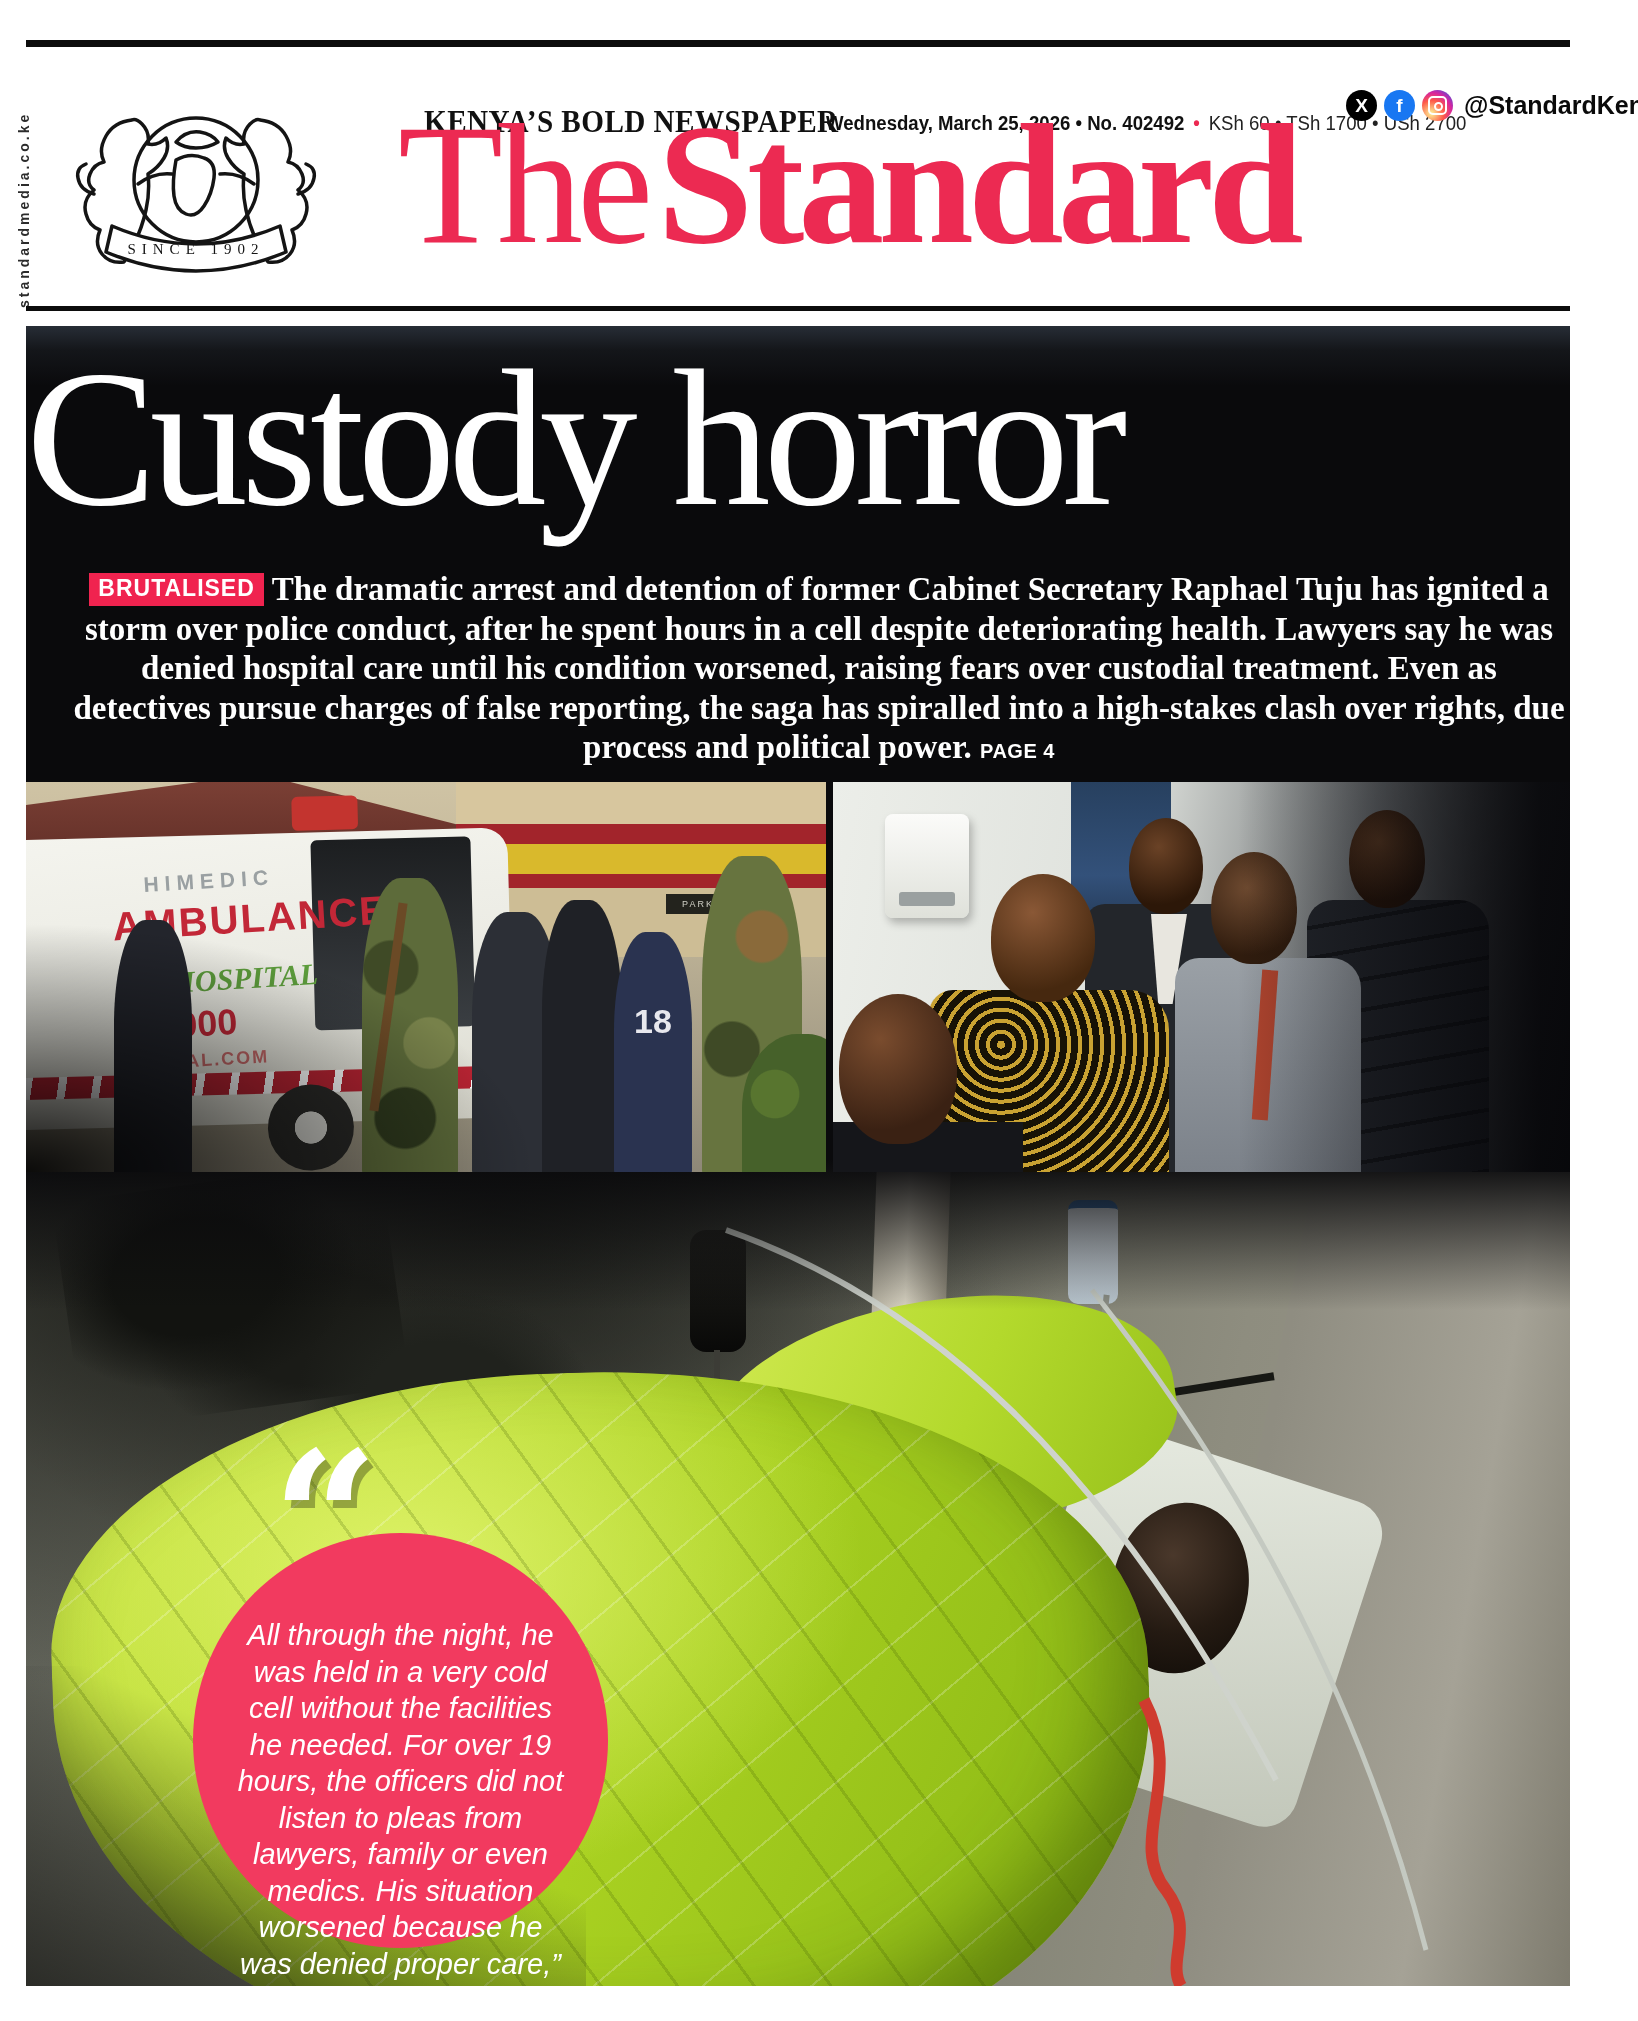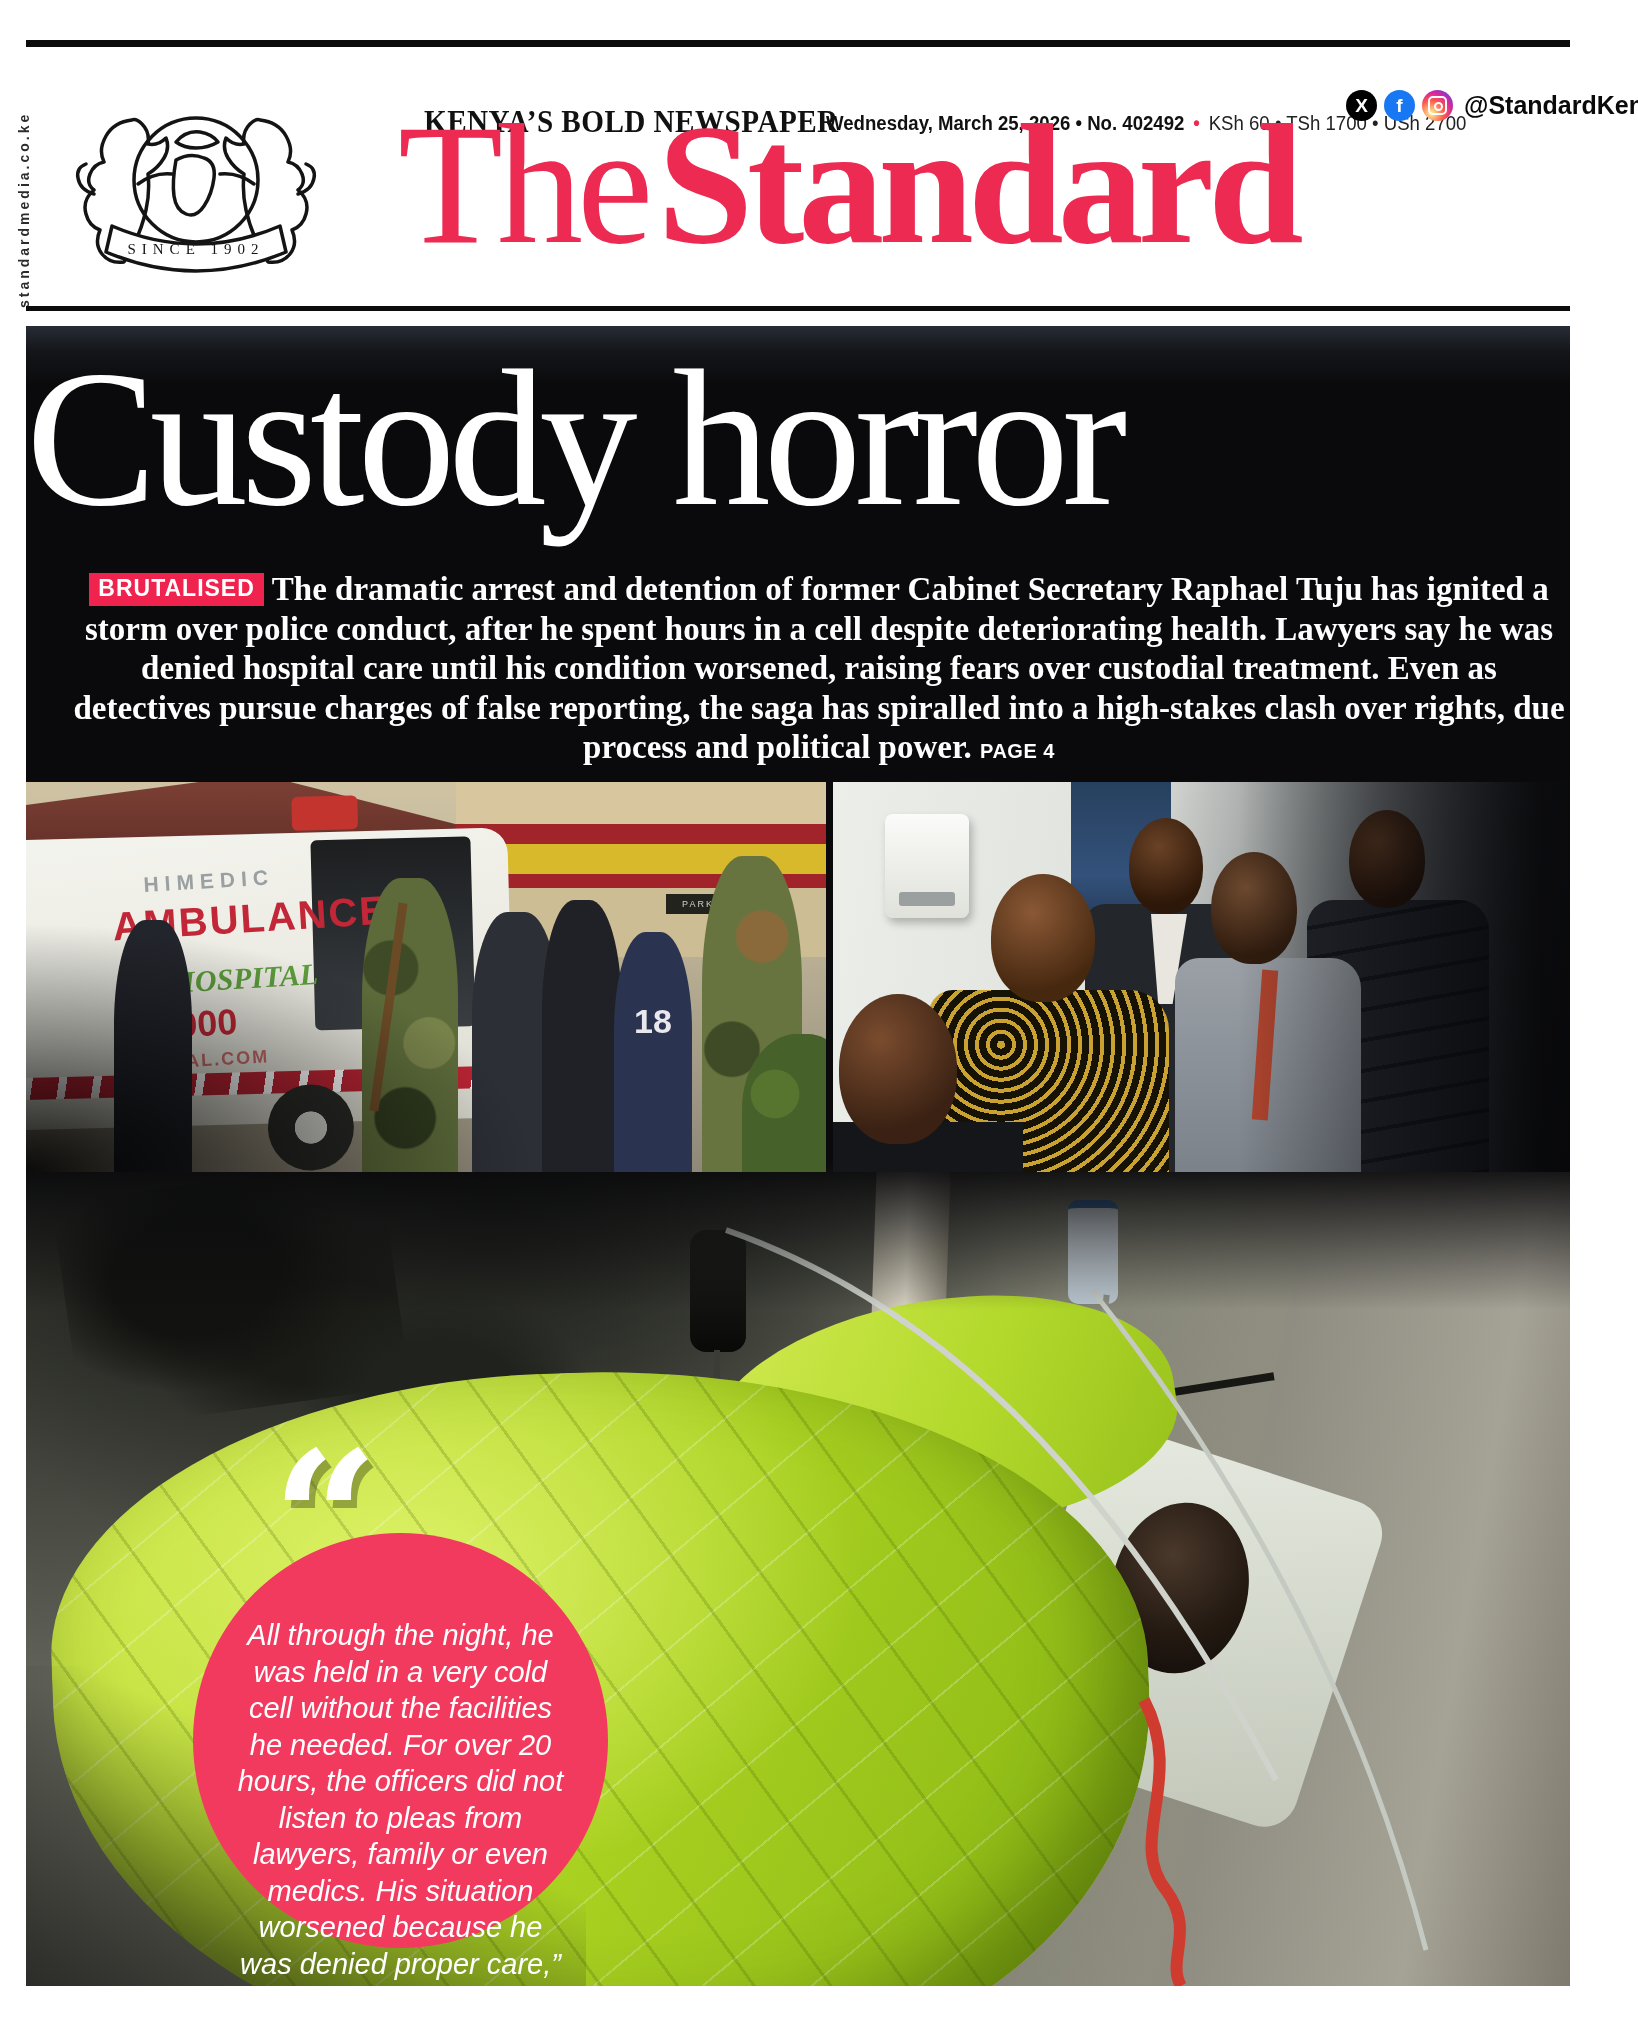--- a/index.html
+++ b/index.html
@@ -273,18 +273,18 @@
       <path d="M700 70 C 900 140, 1080 300, 1250 620" stroke="#cfd3cc" stroke-width="6" fill="none"></path>
       <path d="M1066 130 C 1200 300, 1330 520, 1400 790" stroke="#c4c9c1" stroke-width="5" fill="none"></path>
       <path d="M1118 540 C 1160 620, 1100 680, 1140 730 C 1170 770, 1140 800, 1155 826" stroke="#cf3b2e" stroke-width="12" fill="none"></path>
     </svg>
     <div class="abs bp-floor-shadow"></div>
     <div class="abs bp-fade-top"></div>
   </div>
 
   <div class="abs quote-mark">“</div>
   <div class="abs quote-circle">
-    <div class="quote-text">All through the night, he was held in a very cold cell without the facilities he needed. For over 20 hours, the officers did not listen to pleas from lawyers, family or even medics. His situation worsened because he was denied proper care,”</div>
+    <div class="quote-text">All through the night, he was held in a very cold cell without the facilities he needed. For over 19 hours, the officers did not listen to pleas from lawyers, family or even medics. His situation worsened because he was denied proper care,”</div>
     <div class="quote-author">Eugene Wamalwa</div>
 
   </div>
 
 </div>
 
 </body></html>

